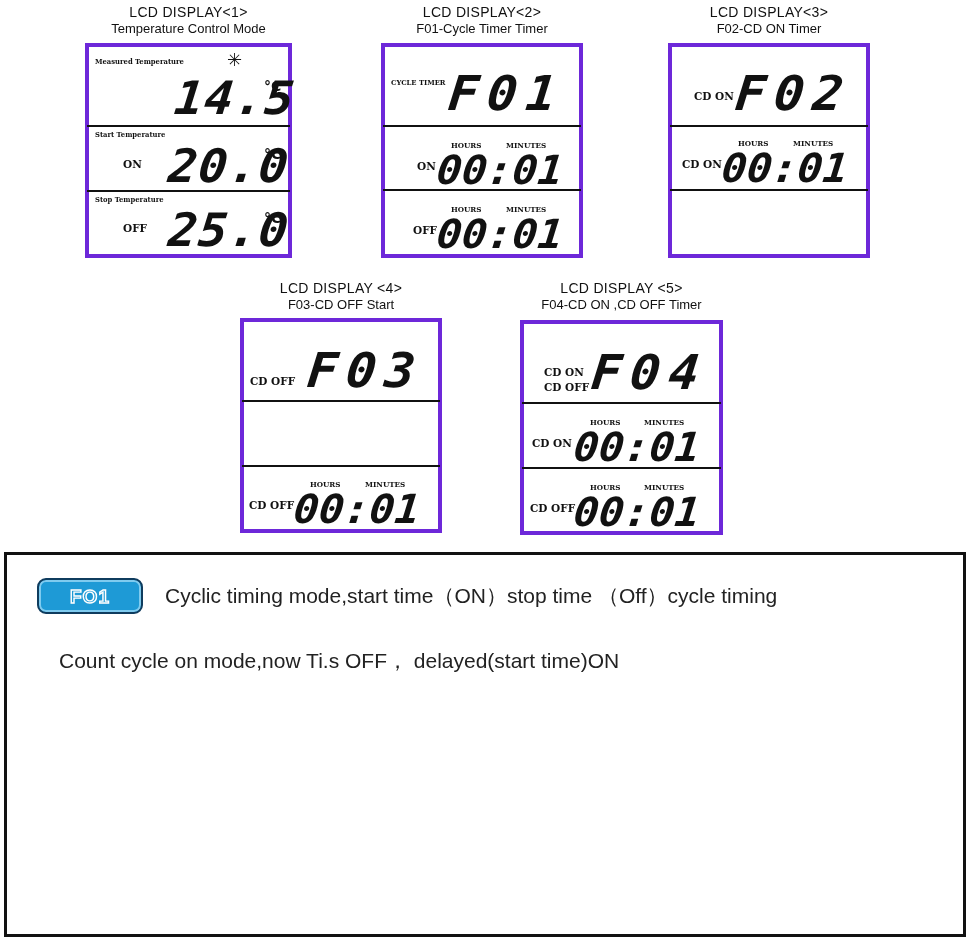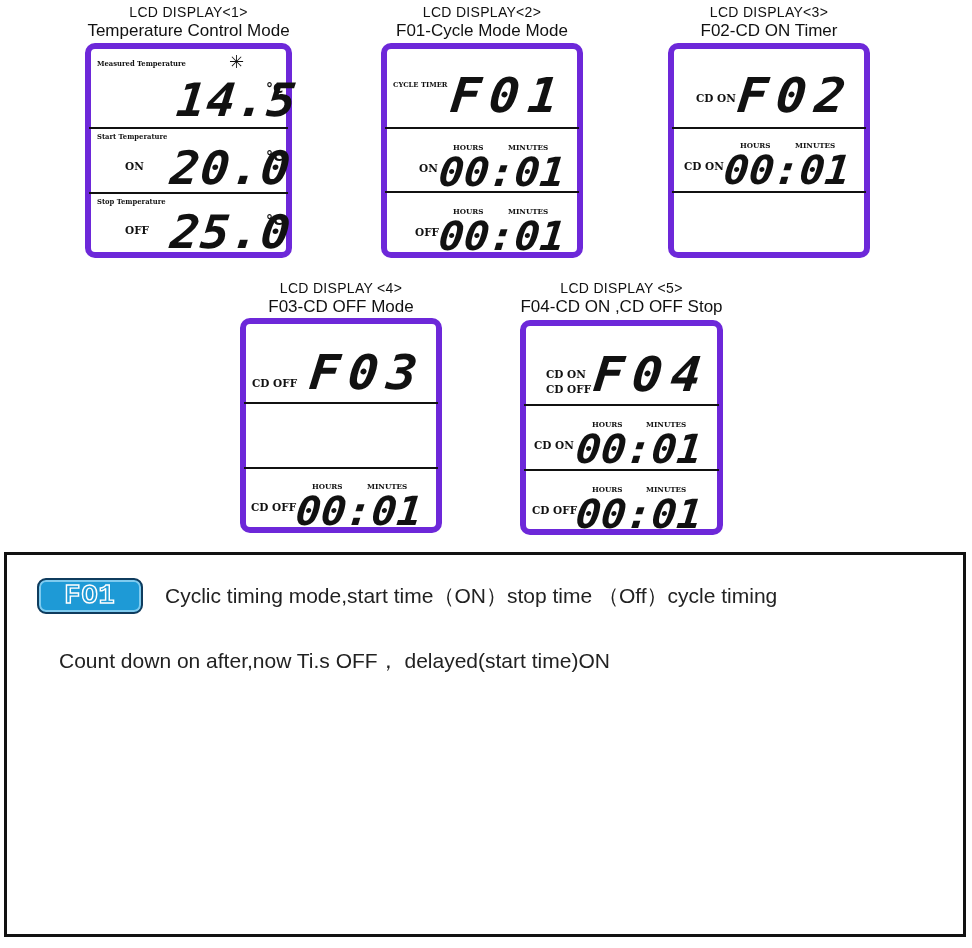--- a/index.html
+++ b/index.html
@@ -1,23 +1,23 @@
 <!DOCTYPE html>
 <html><head>
 <meta charset="utf-8">
 <style>
   html, body { margin:0; padding:0; background:#ffffff; }
   body { width:972px; height:948px; position:relative; overflow:hidden;
          font-family: "Liberation Sans", sans-serif; color:#111; }
 
   .caption { position:absolute; text-align:center; color:#111; line-height:1; }
   .caption .t1 { font-size:14px; letter-spacing:0.3px; white-space:nowrap; }
-  .caption .t2 { font-size:17px; margin-top:3px; white-space:nowrap; }
+  .caption .t2 { font-size:13px; margin-top:3px; white-space:nowrap; }
 
-  .lcd { position:absolute; border:6px solid #6d28d9; border-radius:10px; background:#fff; box-sizing:border-box; }
+  .lcd { position:absolute; border:4px solid #6d28d9; border-radius:0; background:#fff; box-sizing:border-box; }
   .lcd .div { position:absolute; left:-2px; right:-2px; height:2px; background:#111; }
 
   .lbl { position:absolute; font-family:"DejaVu Serif", serif; font-weight:bold; color:#111;
          white-space:nowrap; line-height:1; transform-origin:left top; }
   .lbl.small { font-size:8px; transform:scaleX(0.85); }
   .lbl.mid { font-size:10.5px; }
 
   .seg { position:absolute; font-family:"DejaVu Sans Mono", monospace; font-weight:bold; font-style:italic;
          color:#111; line-height:1; white-space:nowrap; letter-spacing:1px;
          transform:skewX(-6deg) scaleX(1.05); transform-origin:left top; }
@@ -31,21 +31,21 @@
 
   .snow { position:absolute; font-size:18px; line-height:1; font-family:"DejaVu Sans", sans-serif; }
 
   .desc-box { position:absolute; left:4px; top:552px; width:962px; height:385px;
               border:3px solid #111; box-sizing:border-box; background:#fff; }
 
   .row { position:absolute; left:30px; display:flex; align-items:flex-start; }
   .badge { width:106px; height:36px; box-sizing:border-box; border:2px solid #0f3c5e;
            border-radius:9px; background:#1e9ad6; display:flex; align-items:center; justify-content:center;
            flex-shrink:0; box-shadow: inset 0 0 0 2px #7fcbef; }
-  .badge span { font-family:Liberation Mono, monospace; font-size:27px; font-weight:bold;
+  .badge span { font-family:Liberation Sans, sans-serif; font-size:19px; font-weight:bold;
                 color:#1e9ad6; letter-spacing:1px; line-height:1;
                 -webkit-text-stroke:1.4px #ffffff; text-shadow:0 0 1px #0f3c5e; }
   .desc-text { margin-left:22px; font-size:21px; line-height:27px; color:#222; font-weight:normal; }
 </style>
 </head>
 <body>
 
 <div class="caption" style="left:85px; top:5px; width:207px;">
   <div class="t1">LCD DISPLAY&lt;1&gt;</div>
   <div class="t2">Temperature Control Mode</div>
@@ -64,21 +64,21 @@
   <div class="div" style="top:143px;"></div>
 
   <div class="lbl small" style="left:6px; top:148px;">Stop Temperature</div>
   <div class="lbl mid" style="left:34px; top:176px;">OFF</div>
   <div class="seg big" style="left:82px; top:160px;">25.0</div>
   <div class="deg" style="left:175px; top:164px;">°C</div>
 </div>
 
 <div class="caption" style="left:381px; top:5px; width:202px;">
   <div class="t1">LCD DISPLAY&lt;2&gt;</div>
-  <div class="t2">F01-Cycle Mode Mode</div>
+  <div class="t2">F01-Cycle Timer Timer</div>
 </div>
 <div class="lcd" style="left:381px; top:43px; width:202px; height:215px;">
   <div class="lbl small" style="left:6px; top:31px;">CYCLE TIMER</div>
   <div class="seg xl" style="left:66px; top:22px;">F01</div>
   <div class="div" style="top:78px;"></div>
 
   <div class="hm" style="left:66px; top:94px;">HOURS</div>
   <div class="hm" style="left:121px; top:94px;">MINUTES</div>
   <div class="lbl mid" style="left:32px; top:114px;">ON</div>
   <div class="seg tm" style="left:54px; top:103px;">00:01</div>
@@ -101,37 +101,37 @@
 
   <div class="hm" style="left:66px; top:92px;">HOURS</div>
   <div class="hm" style="left:121px; top:92px;">MINUTES</div>
   <div class="lbl mid" style="left:10px; top:112px;">CD ON</div>
   <div class="seg tm" style="left:52px; top:101px;">00:01</div>
   <div class="div" style="top:142px;"></div>
 </div>
 
 <div class="caption" style="left:240px; top:281px; width:202px;">
   <div class="t1">LCD DISPLAY &lt;4&gt;</div>
-  <div class="t2">F03-CD OFF Mode</div>
+  <div class="t2">F03-CD OFF Start</div>
 </div>
 <div class="lcd" style="left:240px; top:318px; width:202px; height:215px;">
   <div class="lbl mid" style="left:6px; top:54px;">CD OFF</div>
   <div class="seg xl" style="left:66px; top:24px;">F03</div>
   <div class="div" style="top:78px;"></div>
   <div class="div" style="top:143px;"></div>
 
   <div class="hm" style="left:66px; top:158px;">HOURS</div>
   <div class="hm" style="left:121px; top:158px;">MINUTES</div>
   <div class="lbl mid" style="left:5px; top:178px;">CD OFF</div>
   <div class="seg tm" style="left:52px; top:167px;">00:01</div>
 </div>
 
 <div class="caption" style="left:520px; top:281px; width:203px;">
   <div class="t1">LCD DISPLAY &lt;5&gt;</div>
-  <div class="t2">F04-CD ON ,CD OFF Stop</div>
+  <div class="t2">F04-CD ON ,CD OFF Timer</div>
 </div>
 <div class="lcd" style="left:520px; top:320px; width:203px; height:215px;">
   <div class="lbl mid" style="left:20px; top:43px;">CD ON</div>
   <div class="lbl mid" style="left:20px; top:58px;">CD OFF</div>
   <div class="seg xl" style="left:70px; top:24px;">F04</div>
   <div class="div" style="top:78px;"></div>
 
   <div class="hm" style="left:66px; top:94px;">HOURS</div>
   <div class="hm" style="left:120px; top:94px;">MINUTES</div>
   <div class="lbl mid" style="left:8px; top:114px;">CD ON</div>
@@ -145,17 +145,17 @@
 </div>
 
 <div class="desc-box">
   <div class="row" style="top:23px;">
     <div class="badge">
         <span>FO1</span>
       </div>
     <div class="desc-text" style="width:800px; white-space:nowrap; margin-top:4px;">Cyclic timing mode,start time（ON）stop time （Off）cycle timing</div>
   </div>
   <div class="row" style="top:88px;">
-    <div class="desc-text" style="width:780px; white-space:nowrap; margin-top:4px;">Count down on after,now Ti.s OFF， delayed(start time)ON</div>
+    <div class="desc-text" style="width:780px; white-space:nowrap; margin-top:4px;">Count cycle on mode,now Ti.s OFF， delayed(start time)ON</div>
   </div>
   <div class="row" style="top:157px;">
   </div>
 </div>
 
 </body></html>

